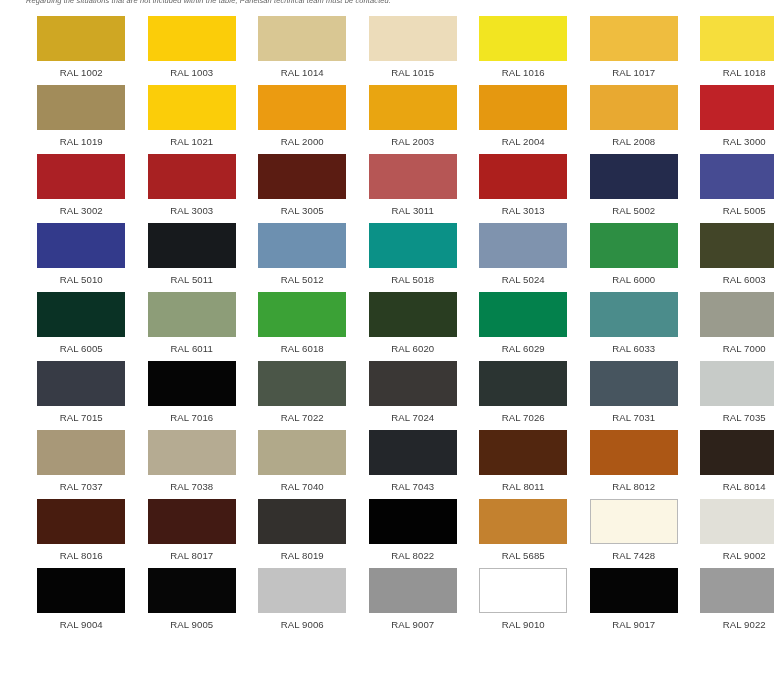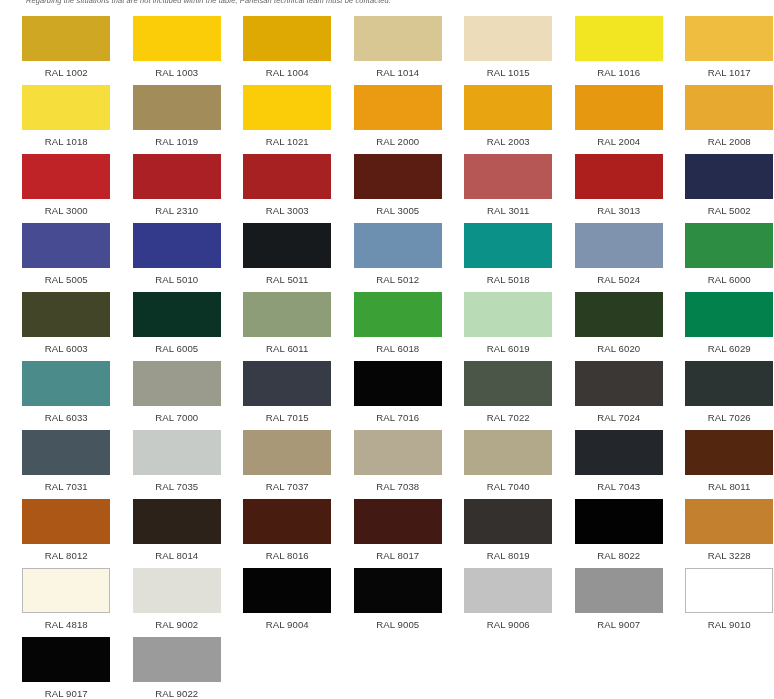--- a/index.html
+++ b/index.html
@@ -42,21 +42,21 @@
 
   
   .grid {
     position: absolute;
     top: 9px;
     left: 0;
     width: 774px;
     display: grid;
     grid-template-columns: repeat(7, 110.5px);
     justify-content: start;
-    padding-left: 11px;
+    padding-left: 26px;
     row-gap: 0;
   }
 
   .cell {
     width: 110.5px;
     height: 69px;
     display: flex;
     flex-direction: column;
     align-items: center;
   }
@@ -91,24 +91,20 @@
   <div class="grid" id="swatch-grid">
       <div class="cell">
         <div class="chip" style="background-color: rgb(207, 167, 35);"></div>
         <div class="chip-label">RAL 1002</div>
       </div>
       <div class="cell">
         <div class="chip" style="background-color: rgb(251, 205, 9);"></div>
         <div class="chip-label">RAL 1003</div>
       </div>
       <div class="cell">
-        <div class="chip" style="background-color: rgb(223, 169, 4);"></div>
-        <div class="chip-label">RAL 1004</div>
-      </div>
-      <div class="cell">
         <div class="chip" style="background-color: rgb(217, 199, 147);"></div>
         <div class="chip-label">RAL 1014</div>
       </div>
       <div class="cell">
         <div class="chip" style="background-color: rgb(236, 220, 186);"></div>
         <div class="chip-label">RAL 1015</div>
       </div>
       <div class="cell">
         <div class="chip" style="background-color: rgb(242, 229, 33);"></div>
         <div class="chip-label">RAL 1016</div>
@@ -144,21 +140,21 @@
       <div class="cell">
         <div class="chip" style="background-color: rgb(232, 169, 49);"></div>
         <div class="chip-label">RAL 2008</div>
       </div>
       <div class="cell">
         <div class="chip" style="background-color: rgb(191, 34, 39);"></div>
         <div class="chip-label">RAL 3000</div>
       </div>
       <div class="cell">
         <div class="chip" style="background-color: rgb(171, 32, 37);"></div>
-        <div class="chip-label">RAL 2310</div>
+        <div class="chip-label">RAL 3002</div>
       </div>
       <div class="cell">
         <div class="chip" style="background-color: rgb(168, 33, 34);"></div>
         <div class="chip-label">RAL 3003</div>
       </div>
       <div class="cell">
         <div class="chip" style="background-color: rgb(91, 28, 18);"></div>
         <div class="chip-label">RAL 3005</div>
       </div>
       <div class="cell">
@@ -211,24 +207,20 @@
       </div>
       <div class="cell">
         <div class="chip" style="background-color: rgb(141, 157, 120);"></div>
         <div class="chip-label">RAL 6011</div>
       </div>
       <div class="cell">
         <div class="chip" style="background-color: rgb(59, 161, 54);"></div>
         <div class="chip-label">RAL 6018</div>
       </div>
       <div class="cell">
-        <div class="chip" style="background-color: rgb(185, 220, 183);"></div>
-        <div class="chip-label">RAL 6019</div>
-      </div>
-      <div class="cell">
         <div class="chip" style="background-color: rgb(41, 61, 33);"></div>
         <div class="chip-label">RAL 6020</div>
       </div>
       <div class="cell">
         <div class="chip" style="background-color: rgb(3, 129, 76);"></div>
         <div class="chip-label">RAL 6029</div>
       </div>
       <div class="cell">
         <div class="chip" style="background-color: rgb(75, 140, 139);"></div>
         <div class="chip-label">RAL 6033</div>
@@ -304,25 +296,25 @@
       <div class="cell">
         <div class="chip" style="background-color: rgb(51, 48, 45);"></div>
         <div class="chip-label">RAL 8019</div>
       </div>
       <div class="cell">
         <div class="chip" style="background-color: rgb(2, 2, 2);"></div>
         <div class="chip-label">RAL 8022</div>
       </div>
       <div class="cell">
         <div class="chip" style="background-color: rgb(195, 129, 47);"></div>
-        <div class="chip-label">RAL 3228</div>
+        <div class="chip-label">RAL 5685</div>
       </div>
       <div class="cell">
         <div class="chip outlined" style="background-color: rgb(251, 246, 228);"></div>
-        <div class="chip-label">RAL 4818</div>
+        <div class="chip-label">RAL 7428</div>
       </div>
       <div class="cell">
         <div class="chip" style="background-color: rgb(225, 224, 216);"></div>
         <div class="chip-label">RAL 9002</div>
       </div>
       <div class="cell">
         <div class="chip" style="background-color: rgb(4, 4, 4);"></div>
         <div class="chip-label">RAL 9004</div>
       </div>
       <div class="cell">

